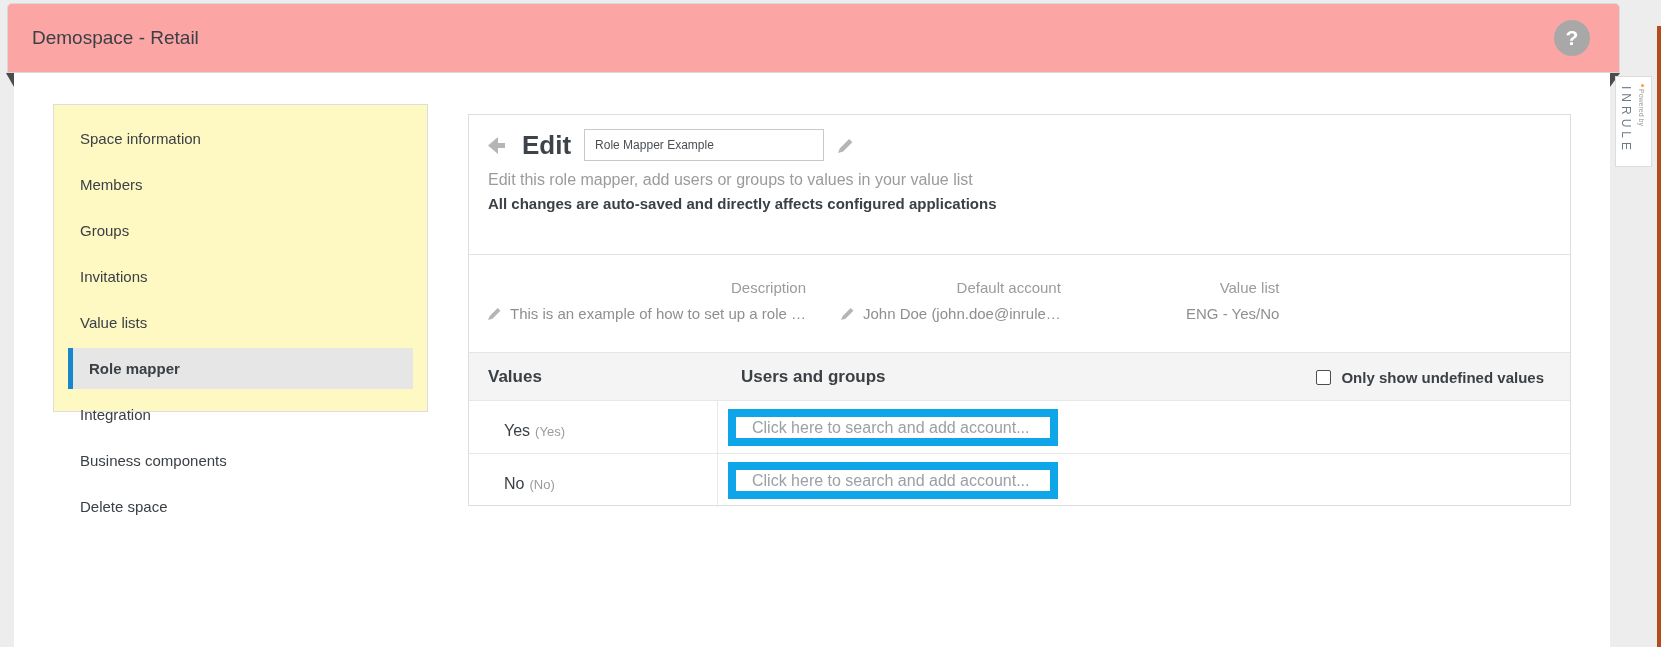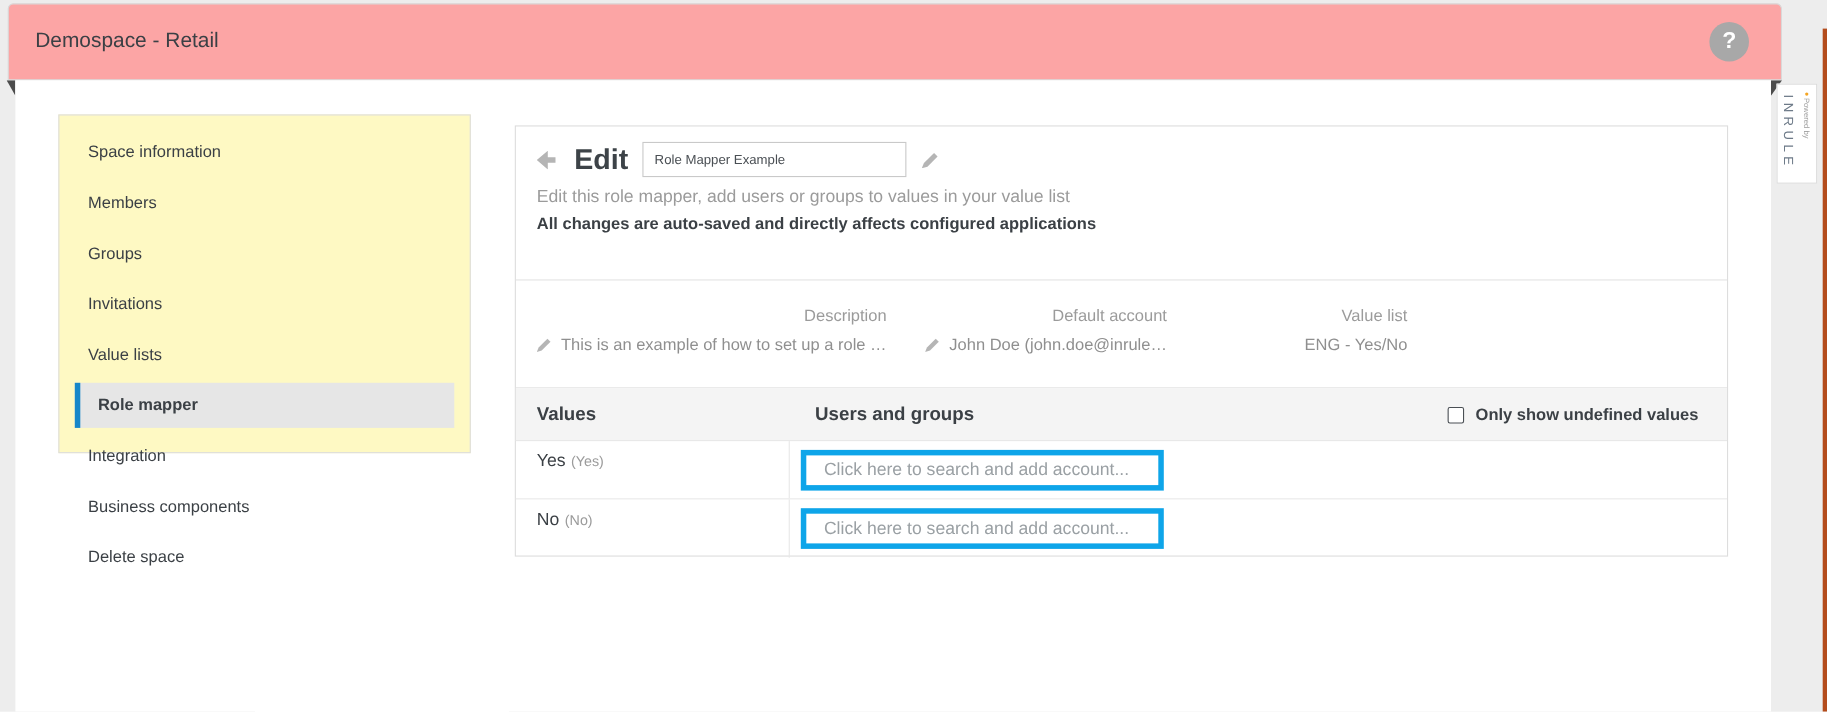--- a/index.html
+++ b/index.html
@@ -124,25 +124,25 @@
   }
   .filter-label { font-size: 15px; font-weight: bold; color: #3b4045; }
 
   .trow { position: absolute; left: 0; right: 0; height: 53px; border-bottom: 1px solid #e8e8e8; }
   .trow.r1 { top: 286px; }
   .trow.r2 { top: 339px; border-bottom: none; }
   .cell-values {
     position: absolute; left: 0; top: 0; bottom: 0; width: 249px;
     border-right: 1px solid #e8e8e8;
   }
-  .value-text { position: absolute; left: 19px; top: 0; height: 53px; line-height: 37px; font-size: 16px; color: #3b4045; white-space: nowrap; }
+  .value-text { position: absolute; left: 35px; top: 0; height: 53px; line-height: 59px; font-size: 16px; color: #3b4045; white-space: nowrap; }
   .value-code { font-size: 13px; color: #9b9b9b; margin-left: 5px; }
   .add-input {
     position: absolute; left: 259px; top: 8px; width: 330px; height: 37px;
-    border: 5px solid #0ea5e9; background: #ffffff;
+    border: 8px solid #0ea5e9; background: #ffffff;
     font-family: "Liberation Sans", sans-serif; font-size: 16px; color: #4a4f54;
     padding: 0 0 0 16px; outline: none;
   }
   .add-input::placeholder { color: #9aa0a4; opacity: 1; }
 </style>
 </head>
 <body>
 
 <div class="page">
 

